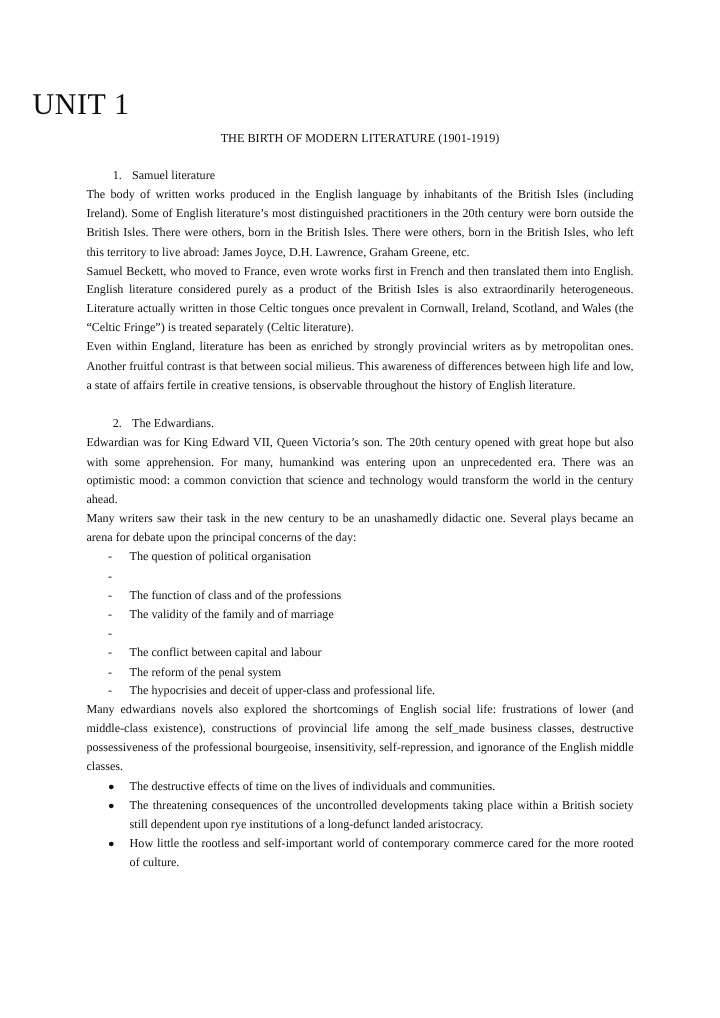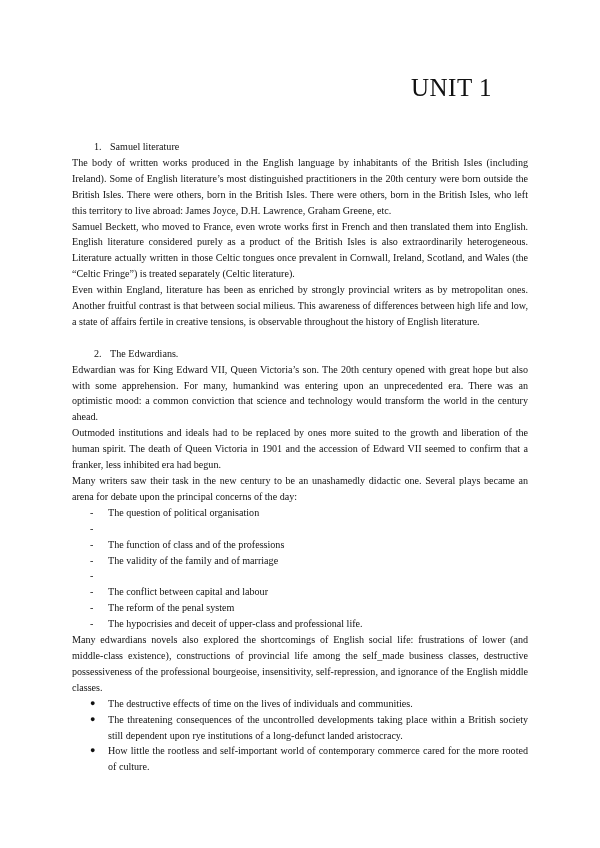--- a/index.html
+++ b/index.html
@@ -4,21 +4,21 @@
 <style>
   html, body { margin: 0; padding: 0; background: #ffffff; }
   body { width: 600px; height: 848px; overflow: hidden; position: relative; }
   .page {
     position: absolute; left: 0; top: 0; width: 600px; height: 848px;
     font-family: "Liberation Serif", "DejaVu Serif", serif;
     color: #111111;
   }
   .title {
     position: absolute; top: 74px; left: 0; width: 492px;
-    text-align: right; font-size: 25px; line-height: 28px; letter-spacing: 0.5px;
+    text-align: left; font-size: 25px; line-height: 28px; letter-spacing: 0.5px; padding-left: 27px;
   }
   .subtitle {
     position: absolute; top: 110px; left: 0; width: 600px;
     text-align: center; font-size: 10.2px; line-height: 12px;
   }
   .content {
     position: absolute; top: 139px; left: 72px; width: 456px;
     font-size: 10.1px; line-height: 15.9px;
   }
   .p { text-align: justify; margin: 0; }
@@ -31,39 +31,39 @@
   ul.dash li .mk { width: 18px; }
   ul.bullet li { display: flex; padding-left: 18px; }
   ul.bullet li .mk { width: 18px; flex: 0 0 18px; font-size: 9px; }
   ul.bullet li .tx { flex: 1; text-align: justify; }
 </style>
 </head>
 <body>
 
 <div class="page">
   <div class="title">UNIT 1</div>
+  <div class="subtitle">THE BIRTH OF MODERN LITERATURE (1901-1919)</div>
 
   <div class="content">
 
     <div class="heading">
       <span class="num">1.</span>
       <span>Samuel literature</span>
     </div>
     <p class="p">The body of written works produced in the English language by inhabitants of the British Isles (including Ireland). Some of English literature’s most distinguished practitioners in the 20th century were born outside the British Isles. There were others, born in the British Isles. There were others, born in the British Isles, who left this territory to live abroad: James Joyce, D.H. Lawrence, Graham Greene, etc.</p>
     <p class="p">Samuel Beckett, who moved to France, even wrote works first in French and then translated them into English. English literature considered purely as a product of the British Isles is also extraordinarily heterogeneous. Literature actually written in those Celtic tongues once prevalent in Cornwall, Ireland, Scotland, and Wales (the “Celtic Fringe”) is treated separately (Celtic literature).</p>
     <p class="p">Even within England, literature has been as enriched by strongly provincial writers as by metropolitan ones. Another fruitful contrast is that between social milieus. This awareness of differences between high life and low, a state of affairs fertile in creative tensions, is observable throughout the history of English literature.</p>
 
     <div class="spacer"></div>
 
     <div class="heading">
       <span class="num">2.</span>
       <span>The Edwardians.</span>
     </div>
     <p class="p">Edwardian was for King Edward VII, Queen Victoria’s son. The 20th century opened with great hope but also with some apprehension. For many, humankind was entering upon an unprecedented era. There was an optimistic mood: a common conviction that science and technology would transform the world in the century ahead.</p>
-    <p class="p">Outmoded institutions and ideals had to be replaced by ones more suited to the growth and liberation of the human spirit. The death of Queen Victoria in 1901 and the accession of Edward VII seemed to confirm that a franker, less inhibited era had begun.</p>
     <p class="p">Many writers saw their task in the new century to be an unashamedly didactic one. Several plays became an arena for debate upon the principal concerns of the day:</p>
 
     <ul class="dash">
       <li>
           <span class="mk">-</span>
           <span>The question of political organisation</span>
         </li>
       <li>
           <span class="mk">-</span>
         </li>

